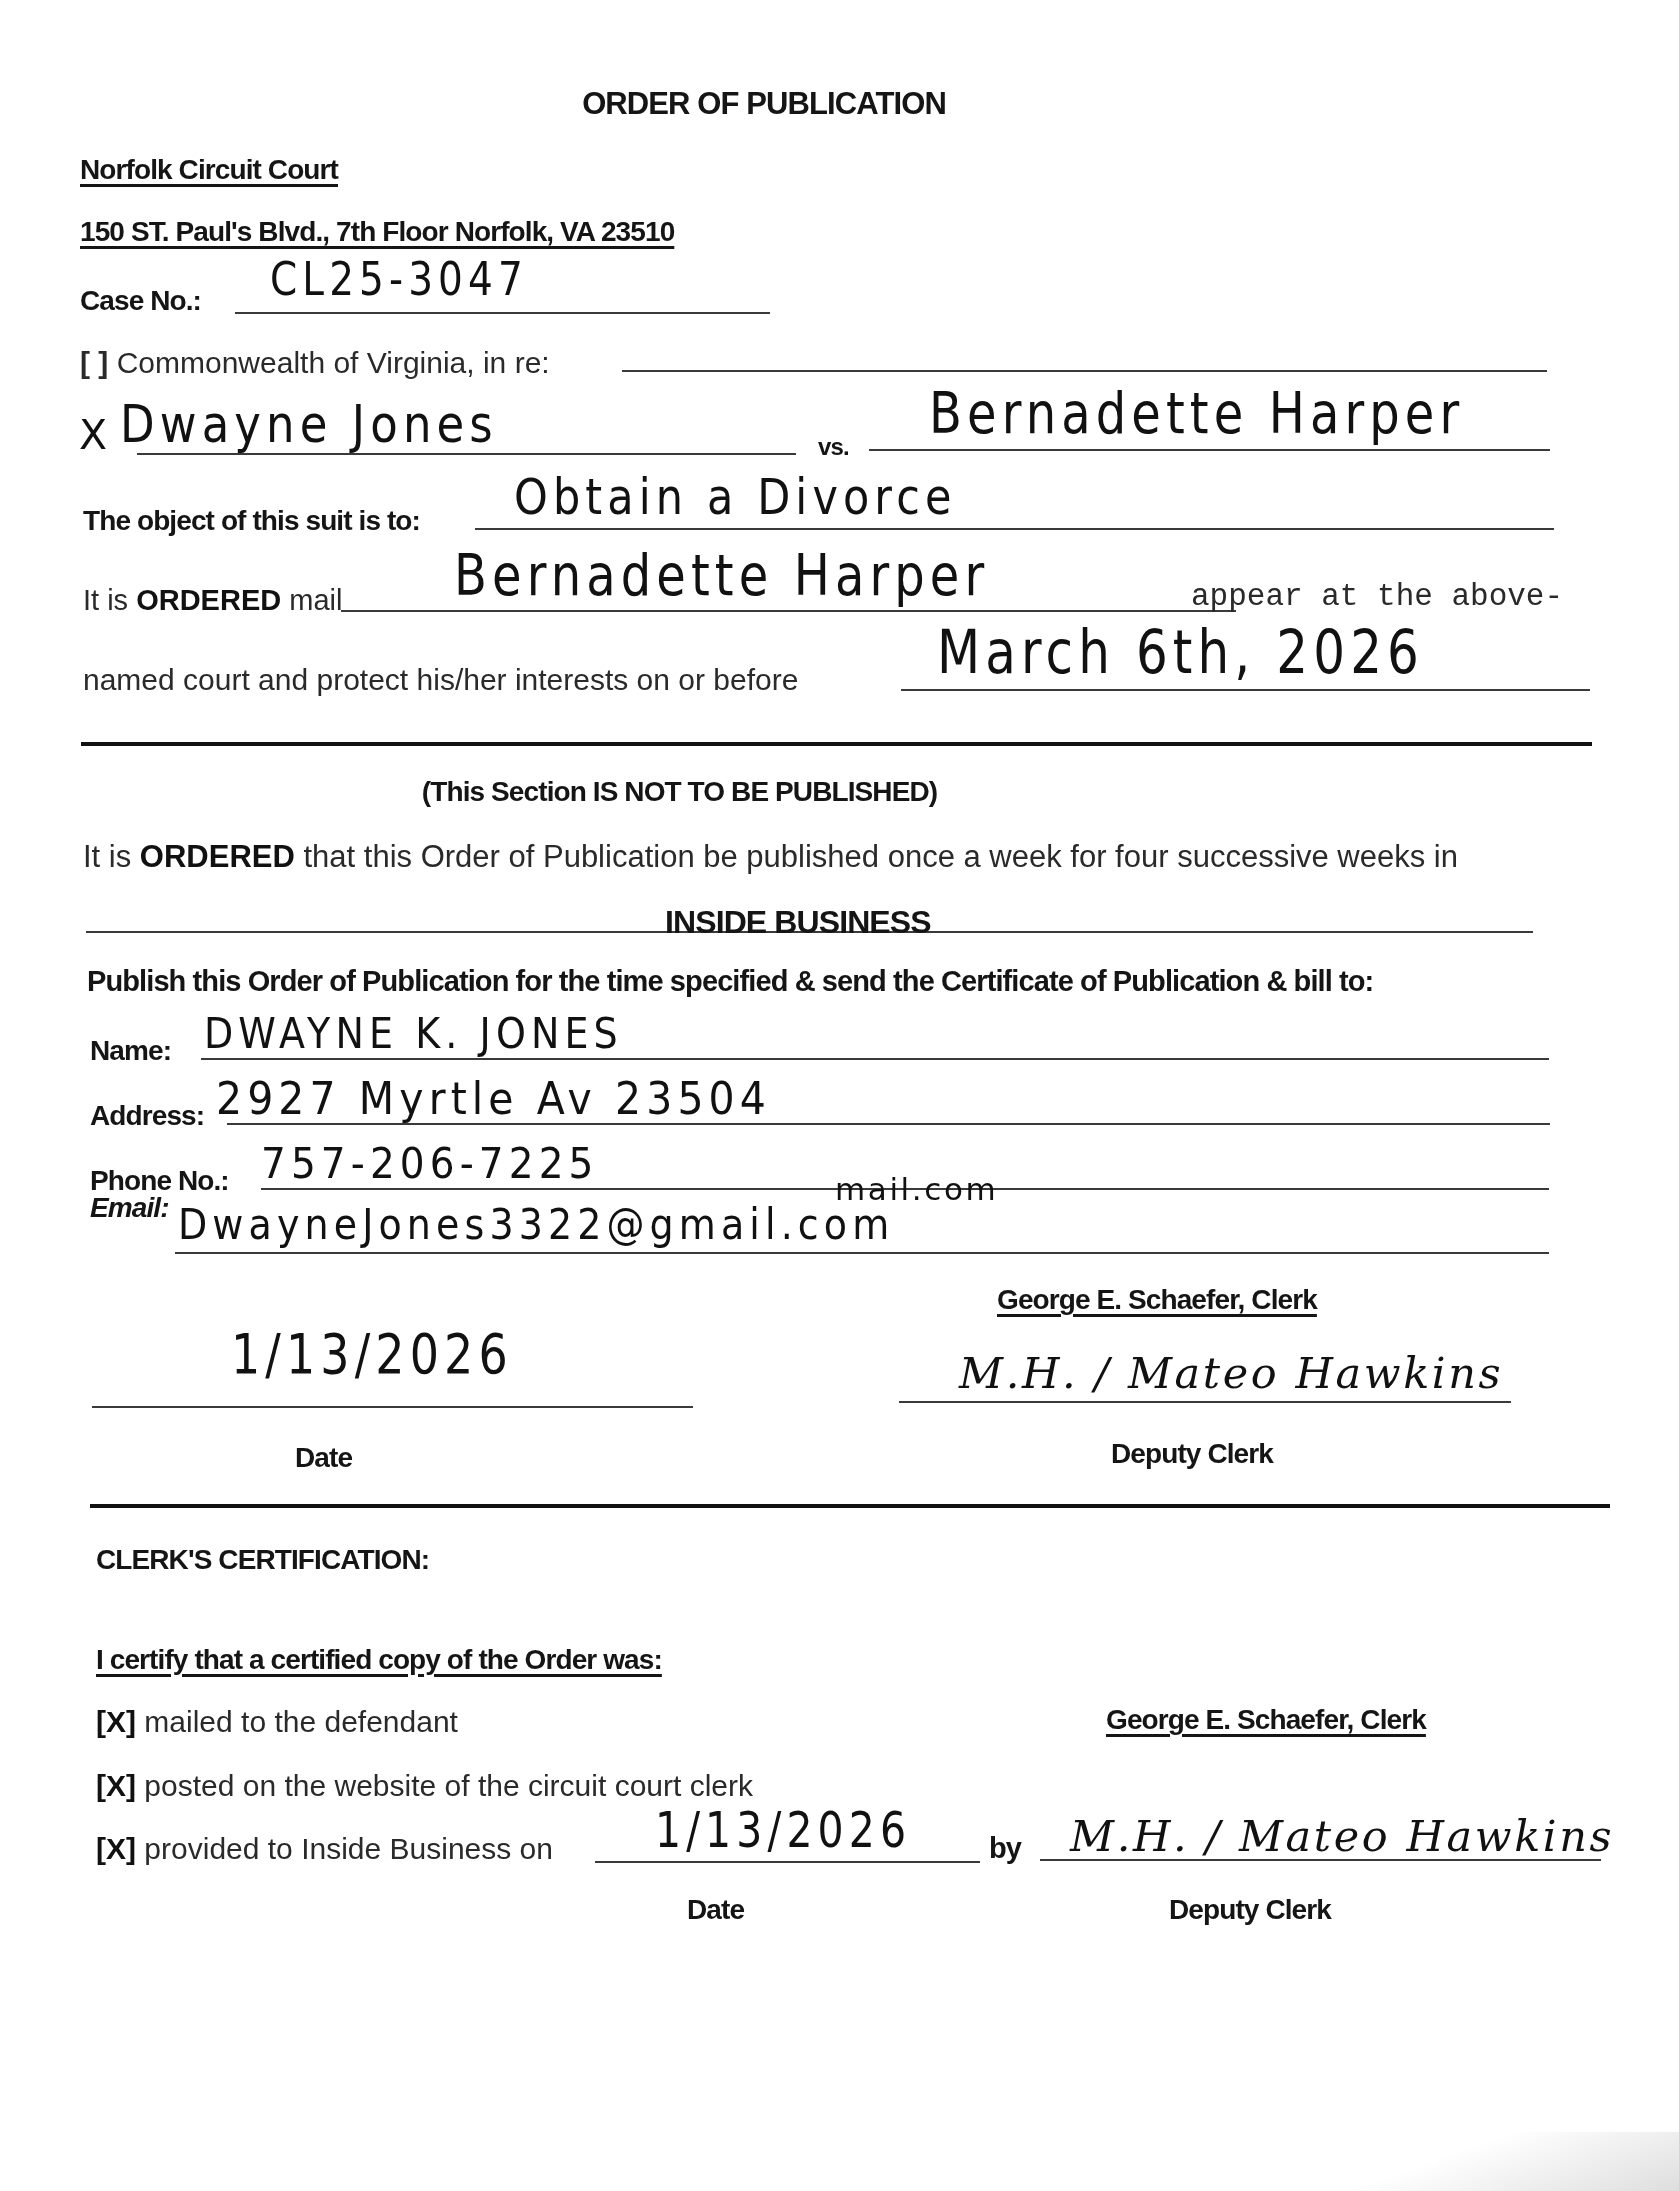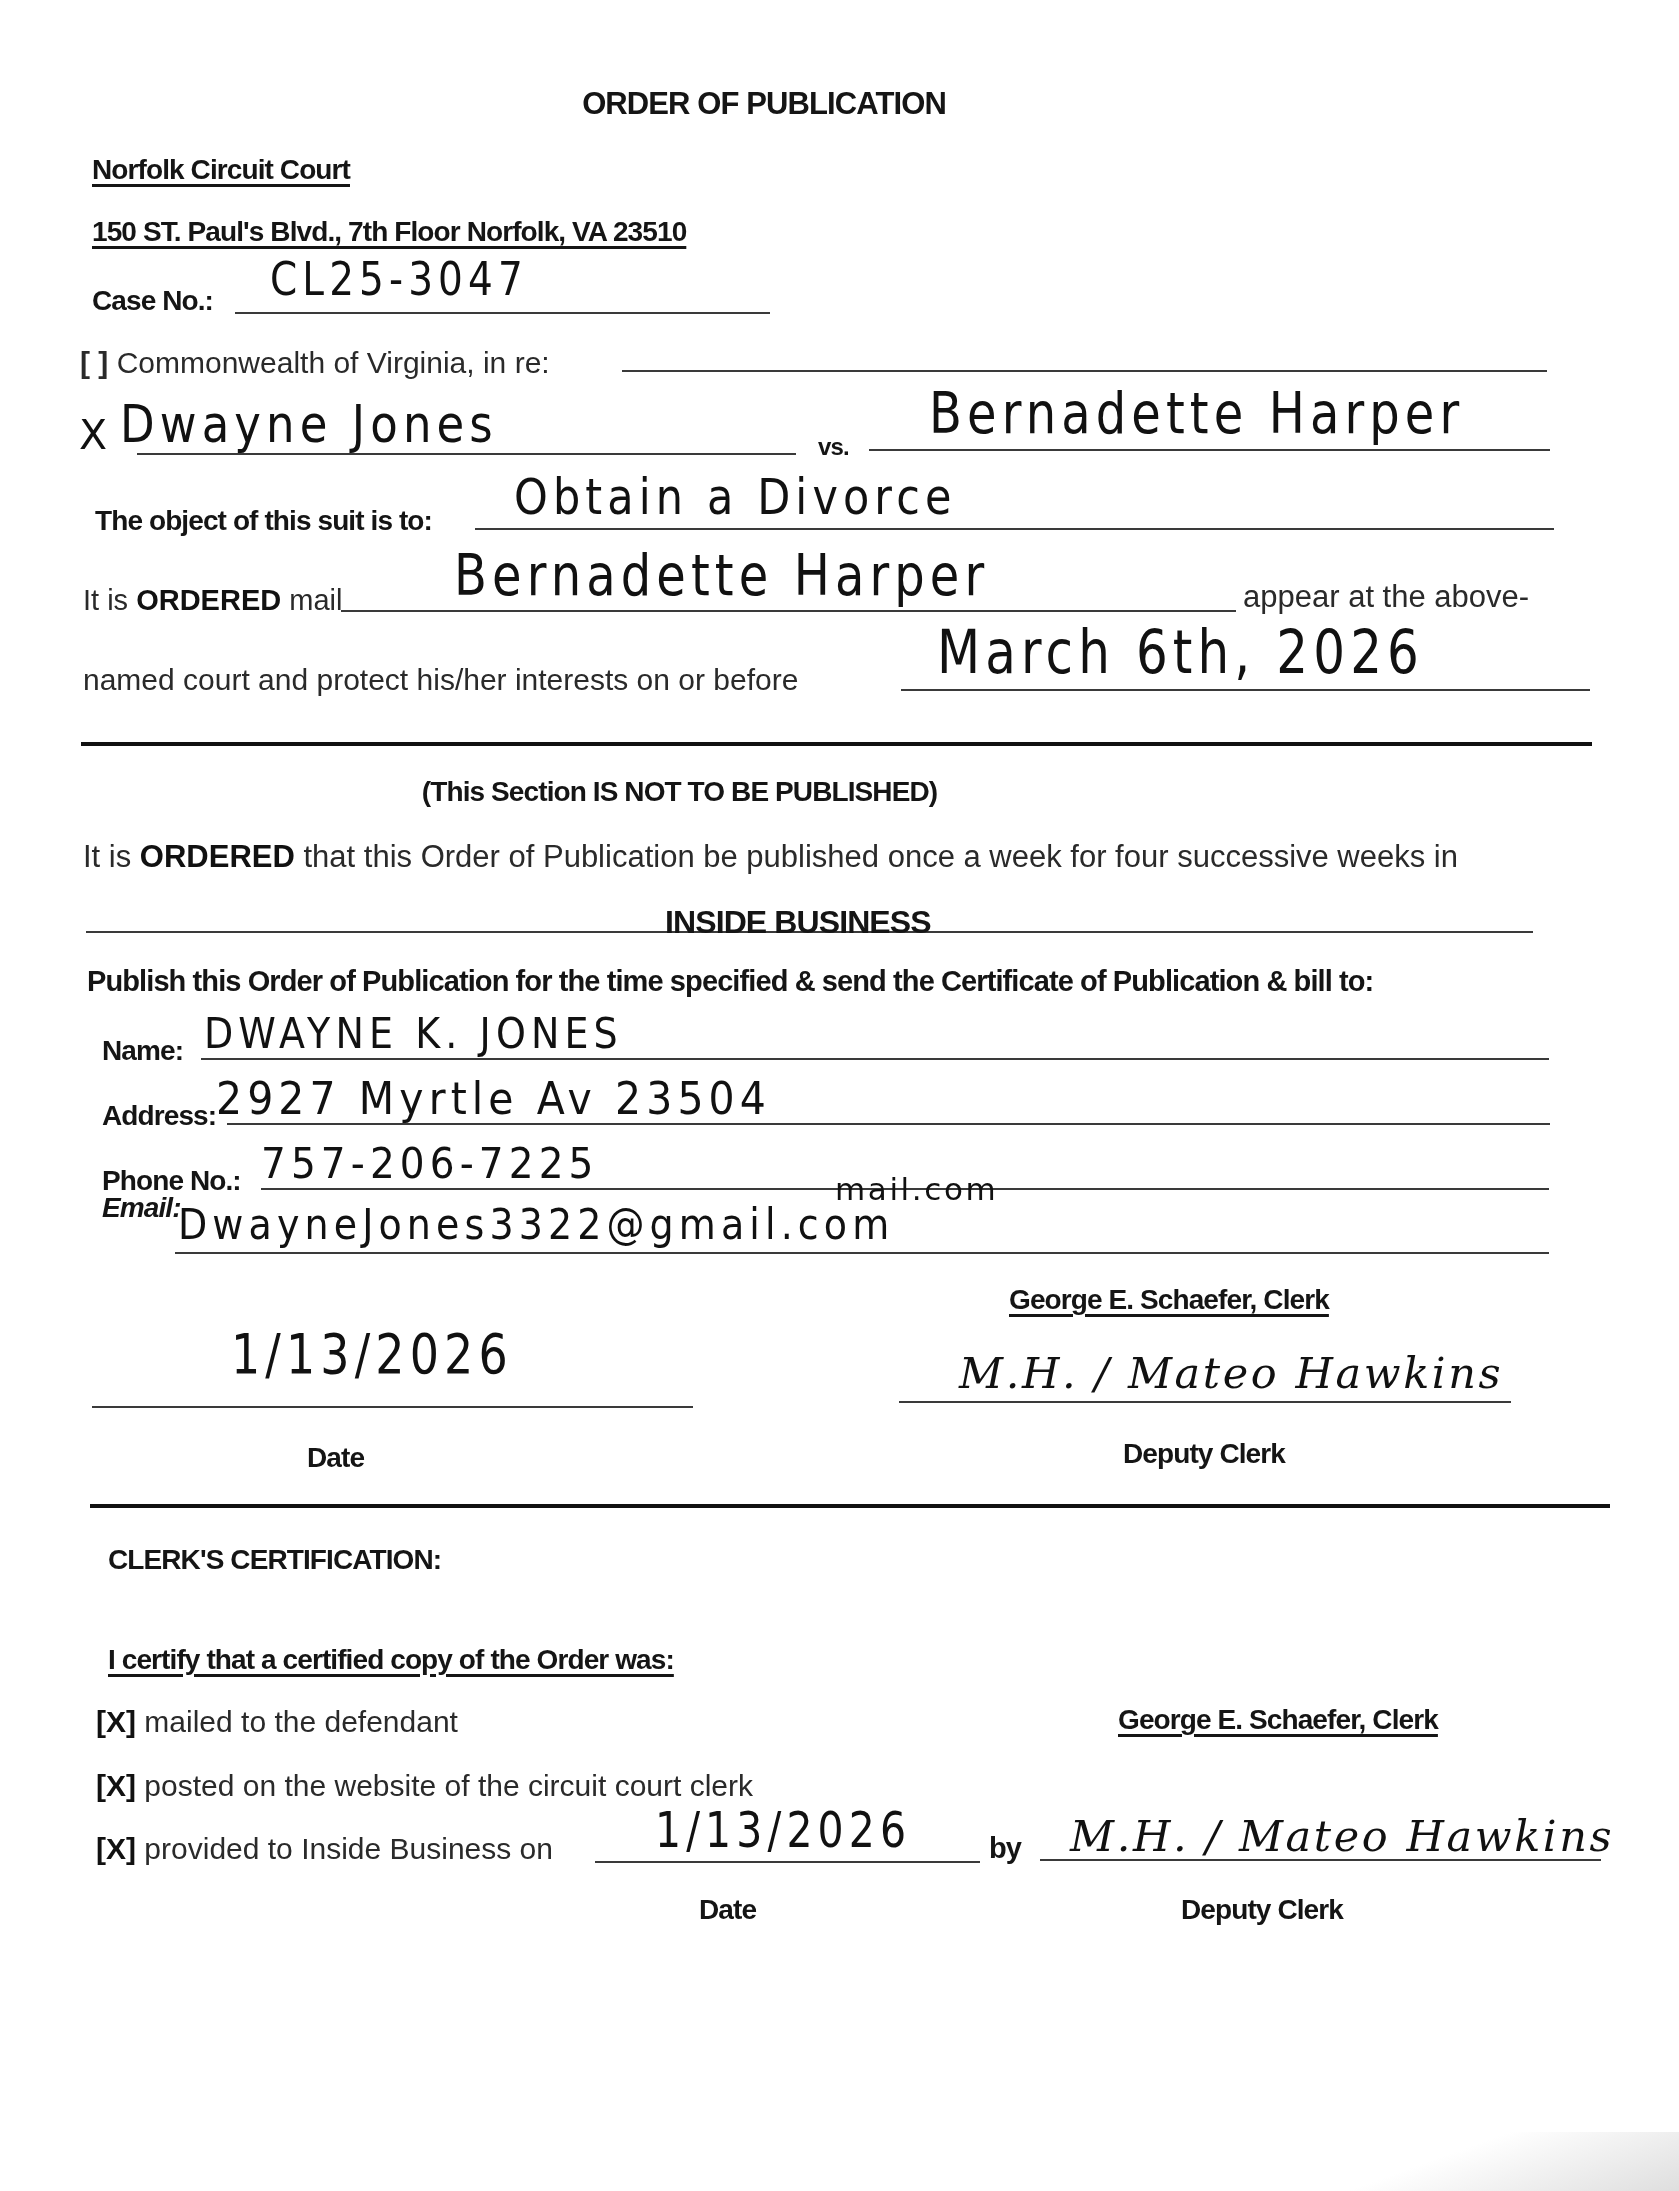--- a/index.html
+++ b/index.html
@@ -2,21 +2,21 @@
 <html style="font-size:13.7px"><head>
 <meta charset="utf-8">
 <style>
   html, body { margin:0; padding:0; background:#ffffff; }
   body { width:1680px; height:2192px; position:relative; overflow:hidden;
          font-family:"Liberation Sans", sans-serif; color:#151515; }
   .abs { position:absolute; white-space:nowrap; }
   .cond { font-family:"Liberation Sans", sans-serif; letter-spacing:-0.9px; }
   .bold { font-weight:bold; }
   .u { text-decoration:underline; text-decoration-thickness:2.6px; text-underline-offset:5.1px; }
-  .lbl { font-size:28px;margin-left:12px; }
+  .lbl { font-size:28px; }
   .lite { font-size:30px; font-weight:normal; color:#2a2a2a; }
   .line { position:absolute; height:1.7px; background:#3a3a3a; }
   .thick { position:absolute; height:4.3px; background:#111; }
   .hand { position:absolute; white-space:nowrap; font-family:"DejaVu Sans", sans-serif;
           font-weight:normal; color:#111; letter-spacing:5.1px; transform-origin:left bottom; }
   .sig { font-family:"DejaVu Serif", serif; font-style:italic; letter-spacing:2.6px; }
 </style>
 </head>
 <body>
 
@@ -46,21 +46,21 @@
 
 <div class="abs cond bold lbl" style="left:83px; top:505px;">The object of this suit is to:</div>
 <div class="line" style="left:475px; top:528px; width:1079px;"></div>
 <div class="hand" style="left:514px; top:475px; font-size:43px; transform:scaleY(1.15);">Obtain a Divorce</div>
 
 <div class="abs lite" style="left:83px; top:584px; font-size:29px;">
   <span>It is </span><span class="bold" style="color:#111;">ORDERED</span><span> mail</span>
 </div>
 <div class="line" style="left:341px; top:610px; width:895px;"></div>
 <div class="hand" style="left:454px; top:552px; font-size:48px; transform:scaleY(1.2);">Bernadette Harper</div>
-<div class="abs lite" style="left:1243px; top:579px; font-size:31px;">appear at the above-</div>
+<div class="abs lite" style="left:1191px; top:579px; font-size:31px;font-family:Liberation Mono, monospace;">appear at the above-</div>
 
 <div class="abs lite" style="left:83px; top:663px; font-size:30px;">named court and protect his/her interests on or before</div>
 <div class="line" style="left:901px; top:689px; width:689px;"></div>
 <div class="hand" style="left:937px; top:629px; font-size:50px; transform:scaleY(1.2);">March 6th, 2026</div>
 
 <div class="thick" style="left:81px; top:742px; width:1511px;"></div>
 
 <div class="abs cond bold" style="left:0; width:1333px; text-align:center; top:776px; font-size:28px; text-indent:26px;">(This Section IS NOT TO BE PUBLISHED)</div>
 
 <div class="abs lite" style="left:83px; top:839px; font-size:31px;">

